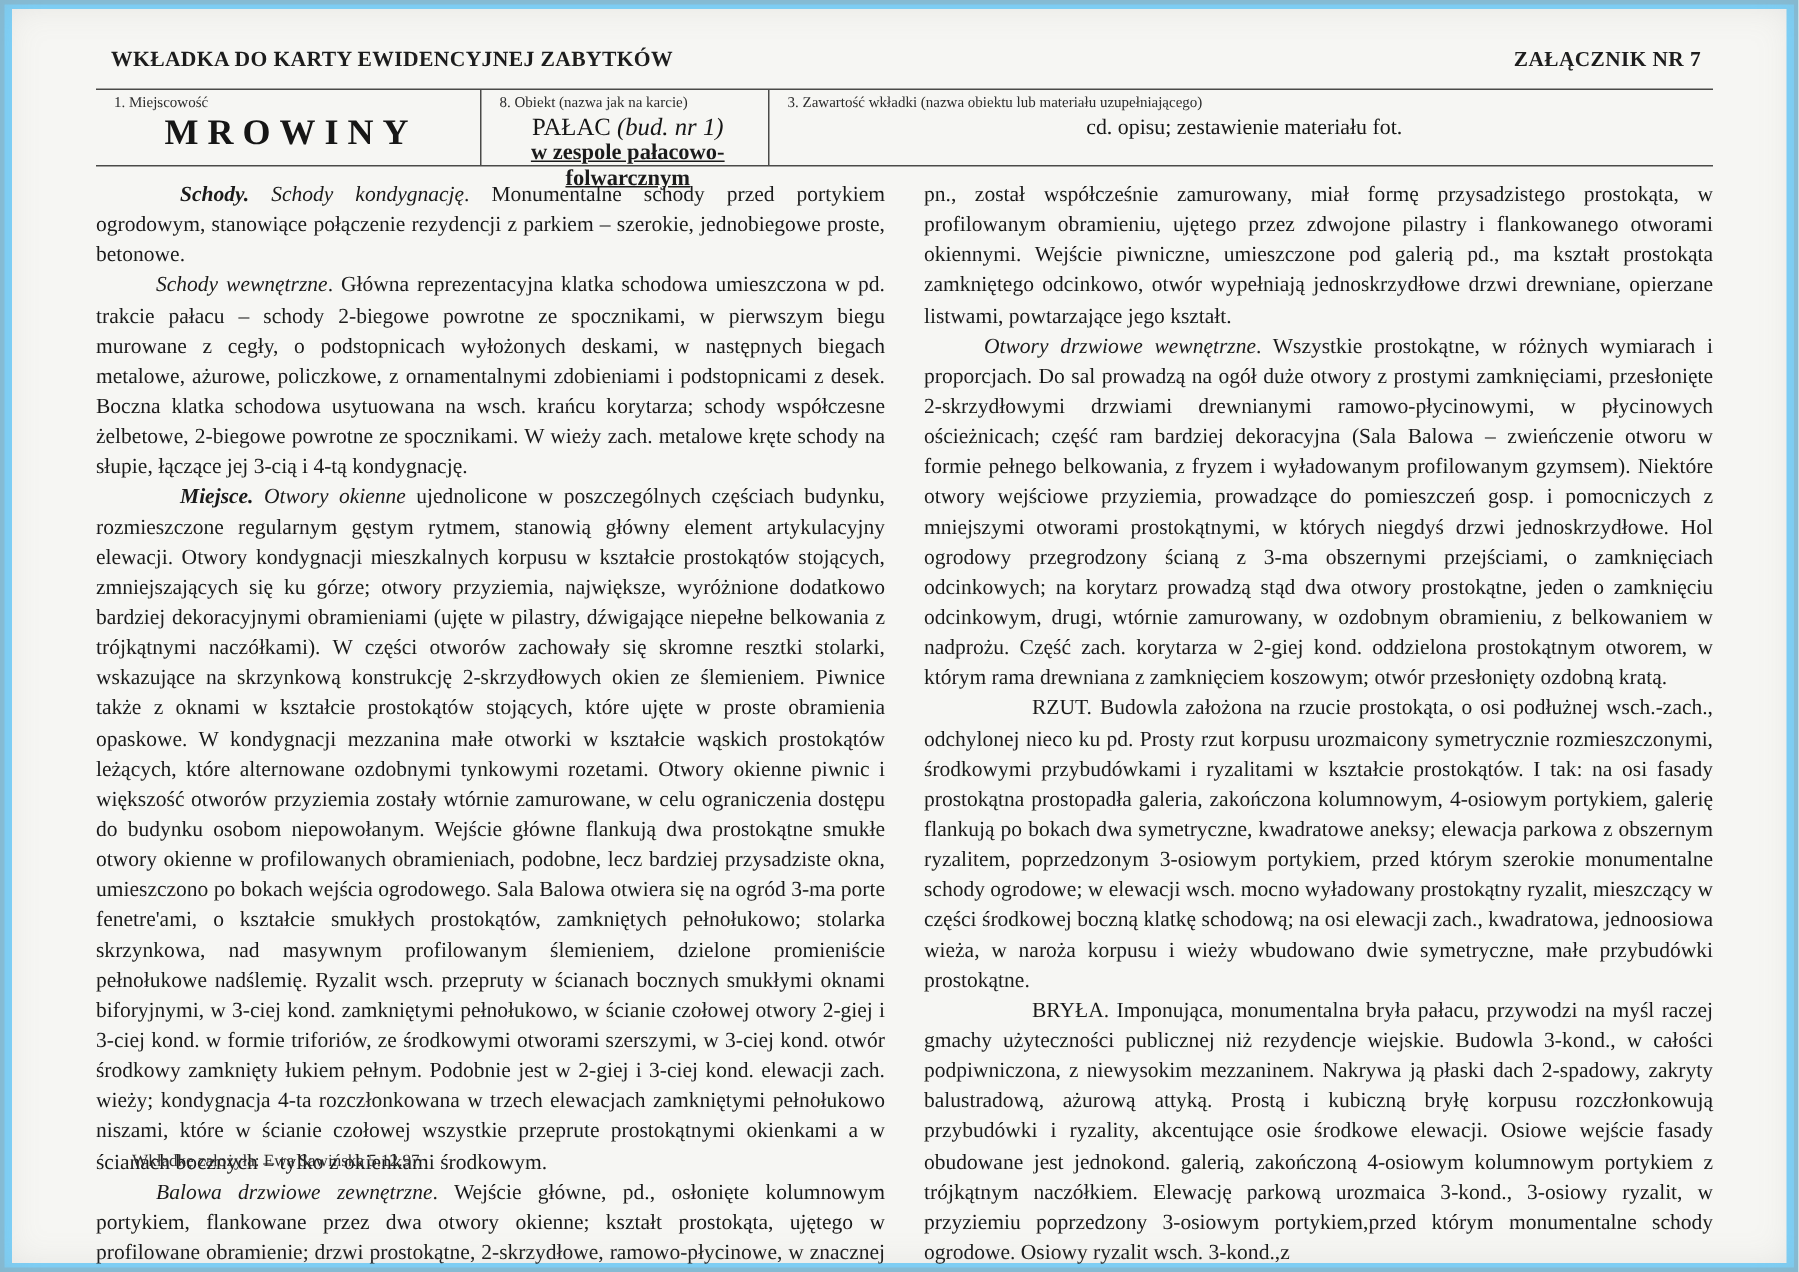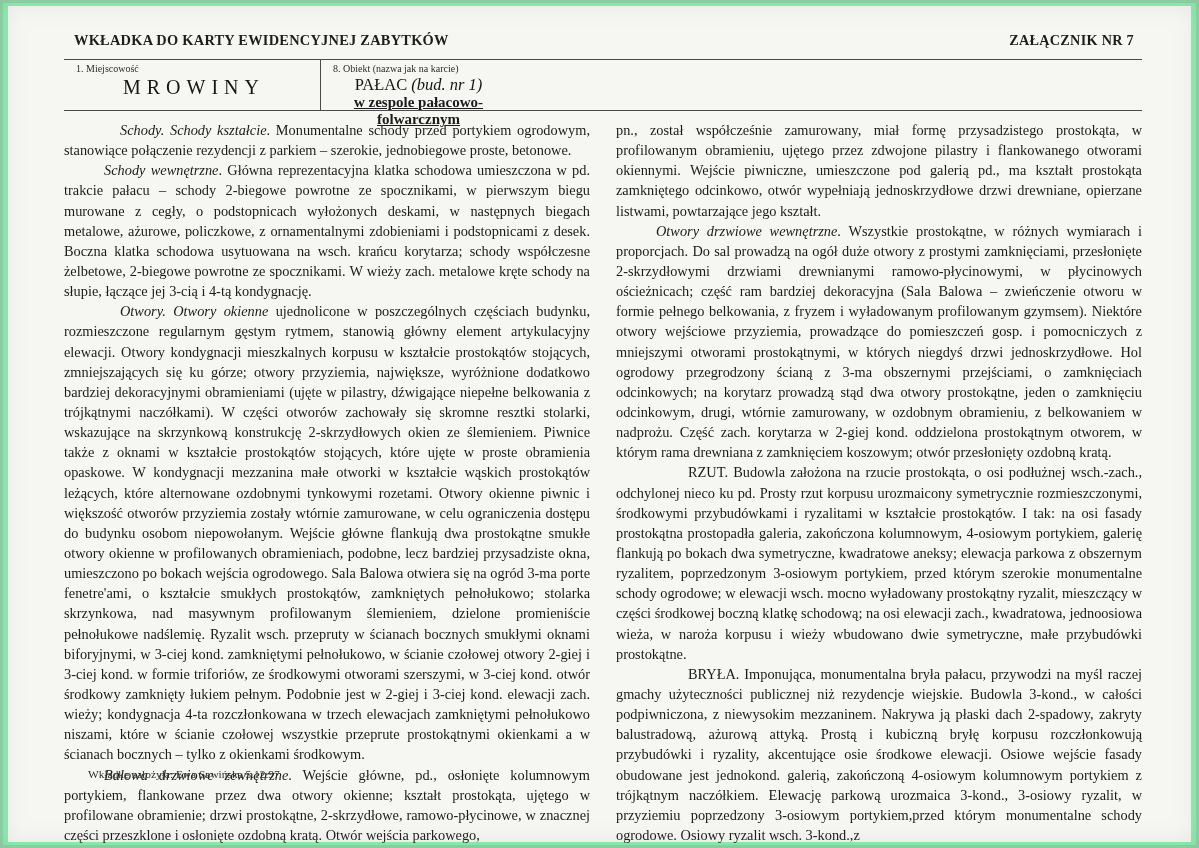--- a/index.html
+++ b/index.html
@@ -8,21 +8,21 @@
     padding: 0;
     background: #e9e9e6;
   }
   body {
     font-family: "Liberation Serif", serif;
   }
   .page {
     position: relative;
     width: 1199px;
     height: 848px;
-    background: #86efac;
+    background: #7dd3fc;
     overflow: hidden;
     box-sizing: border-box;
   }
   
   .scan-edge {
     position: absolute;
     inset: 0;
     pointer-events: none;
     box-shadow: inset 0 0 0 3px rgba(150,150,145,0.30),
                 inset 0 0 26px rgba(140,140,135,0.22);
@@ -88,22 +88,22 @@
     font-size: 10px;
     color: #2b2b2b;
     line-height: 1.15;
     white-space: nowrap;
   }
   .id-value-wrap {
     text-align: center;
     margin-top: 1px;
   }
   .val-place {
-    font-size: 20px;
-    font-weight: normal;
+    font-size: 24px;
+    font-weight: bold;
     letter-spacing: 6px;
     color: #161616;
   }
   .val-obj {
     font-size: 16.5px;
     font-weight: normal;
     color: #161616;
     line-height: 1.05;
   }
   .val-obj .ital {
@@ -143,21 +143,21 @@
   .col p.indent {
     text-indent: 56px;
   }
   .col p.indent-sm {
     text-indent: 40px;
   }
   .col p.indent-lg {
     text-indent: 72px;
   }
   .bi {
-    font-weight: normal;
+    font-weight: bold;
     font-style: italic;
   }
   .it {
     font-style: italic;
   }
 
   
   .footer {
     position: absolute;
     left: 88px;
@@ -196,38 +196,44 @@
         <div class="id-label">8. Obiekt (nazwa jak na karcie)</div>
         <div class="id-value-wrap">
           <div class="val-obj">
             <span>PAŁAC</span>
             <span class="ital">(bud. nr 1)</span>
           </div>
           <div class="val-obj-sub">w zespole pałacowo-folwarcznym</div>
         </div>
       </div>
 
+      <div class="id-cell cell-3">
+        <div class="id-label">3. Zawartość wkładki (nazwa obiektu lub materiału uzupełniającego)</div>
+        <div class="id-value-wrap">
+          <span class="val-content">cd. opisu; zestawienie materiału fot.</span>
+        </div>
+      </div>
 
     </div>
 
     <div class="columns">
 
       <div class="col">
 
         <p class="indent">
           <span class="bi">Schody.</span>
-          <span class="it">Schody kształcie</span><span>.</span><span>  Monumentalne schody przed portykiem ogrodowym, stanowiące połączenie rezydencji z parkiem – szerokie, jednobiegowe proste, betonowe.</span>
+          <span class="it">Schody kondygnację</span><span>.</span><span>  Monumentalne schody przed portykiem ogrodowym, stanowiące połączenie rezydencji z parkiem – szerokie, jednobiegowe proste, betonowe.</span>
         </p>
 
         <p class="indent-sm">
           <span class="it">Schody wewnętrzne</span><span>.</span><span> Główna reprezentacyjna klatka schodowa umieszczona w pd. trakcie pałacu – schody 2-biegowe powrotne ze spocznikami, w pierwszym biegu murowane z cegły, o podstopnicach wyłożonych deskami, w następnych biegach metalowe, ażurowe, policzkowe, z ornamentalnymi zdobieniami i podstopnicami z desek. Boczna klatka schodowa usytuowana na wsch. krańcu korytarza; schody współczesne żelbetowe, 2-biegowe powrotne ze spocznikami. W wieży zach. metalowe kręte schody na słupie, łączące jej 3-cią i 4-tą kondygnację.</span>
         </p>
 
         <p class="indent">
-          <span class="bi">Otwory.</span>
+          <span class="bi">Miejsce.</span>
           <span class="it">Otwory okienne</span><span>  ujednolicone w poszczególnych częściach budynku, rozmieszczone regularnym gęstym rytmem, stanowią główny element artykulacyjny elewacji. Otwory kondygnacji mieszkalnych korpusu w kształcie prostokątów stojących, zmniejszających się  ku górze; otwory przyziemia, największe, wyróżnione dodatkowo bardziej dekoracyjnymi obramieniami (ujęte w pilastry, dźwigające niepełne belkowania z trójkątnymi naczółkami). W części otworów zachowały się skromne resztki stolarki, wskazujące na skrzynkową konstrukcję 2-skrzydłowych okien ze ślemieniem. Piwnice także z oknami w kształcie prostokątów stojących, które ujęte w proste obramienia opaskowe. W kondygnacji mezzanina małe otworki w kształcie wąskich prostokątów leżących, które alternowane ozdobnymi tynkowymi rozetami. Otwory okienne piwnic i większość otworów przyziemia zostały wtórnie zamurowane, w celu ograniczenia dostępu do budynku osobom niepowołanym. Wejście główne flankują dwa prostokątne smukłe otwory okienne w profilowanych obramieniach, podobne, lecz bardziej przysadziste okna, umieszczono po bokach wejścia ogrodowego. Sala Balowa otwiera się na ogród 3-ma porte fenetre'ami, o kształcie smukłych prostokątów, zamkniętych pełnołukowo; stolarka skrzynkowa, nad masywnym profilowanym ślemieniem, dzielone promieniście pełnołukowe nadślemię. Ryzalit wsch. przepruty w ścianach bocznych smukłymi oknami biforyjnymi, w 3-ciej kond. zamkniętymi pełnołukowo, w ścianie czołowej otwory 2-giej i 3-ciej kond. w formie triforiów, ze środkowymi otworami szerszymi,  w 3-ciej kond. otwór środkowy zamknięty łukiem pełnym. Podobnie jest w 2-giej i 3-ciej kond. elewacji zach. wieży; kondygnacja 4-ta rozczłonkowana w trzech elewacjach zamkniętymi pełnołukowo niszami, które w ścianie czołowej wszystkie przeprute prostokątnymi okienkami a w ścianach bocznych – tylko z okienkami środkowym.</span>
         </p>
 
         <p class="indent-sm">
           <span class="it">Balowa drzwiowe zewnętrzne</span><span>.</span><span> Wejście główne, pd., osłonięte kolumnowym portykiem, flankowane przez dwa otwory okienne; kształt prostokąta, ujętego w profilowane obramienie; drzwi prostokątne, 2-skrzydłowe, ramowo-płycinowe, w znacznej części przeszklone i osłonięte ozdobną kratą. Otwór wejścia parkowego,</span>
         </p>
 
       </div>
 
       <div class="col">

